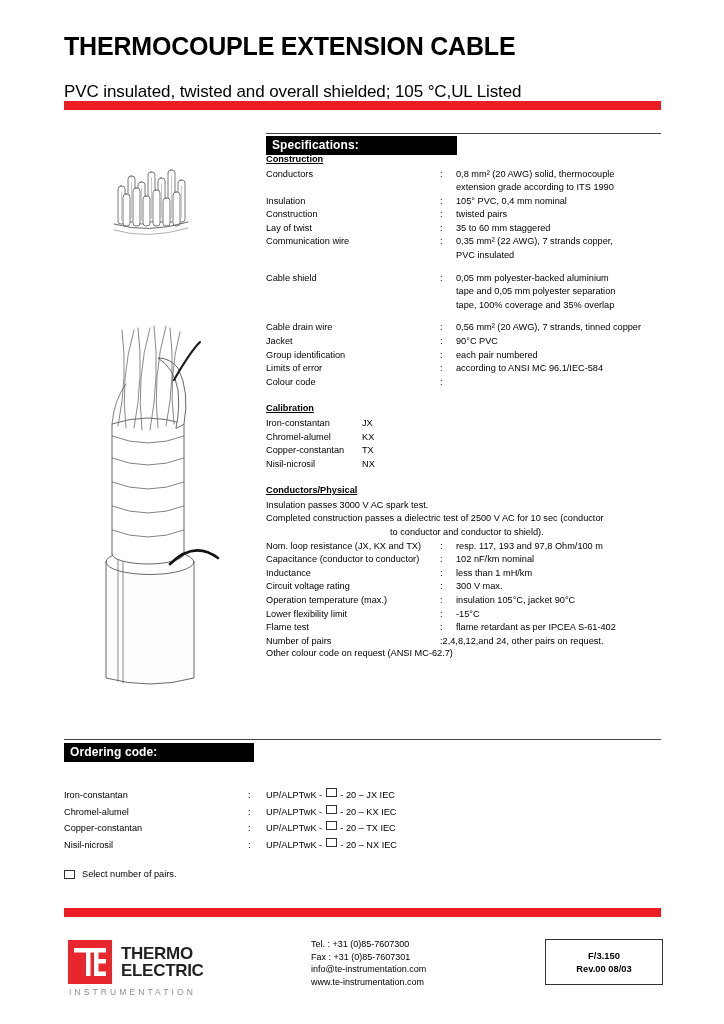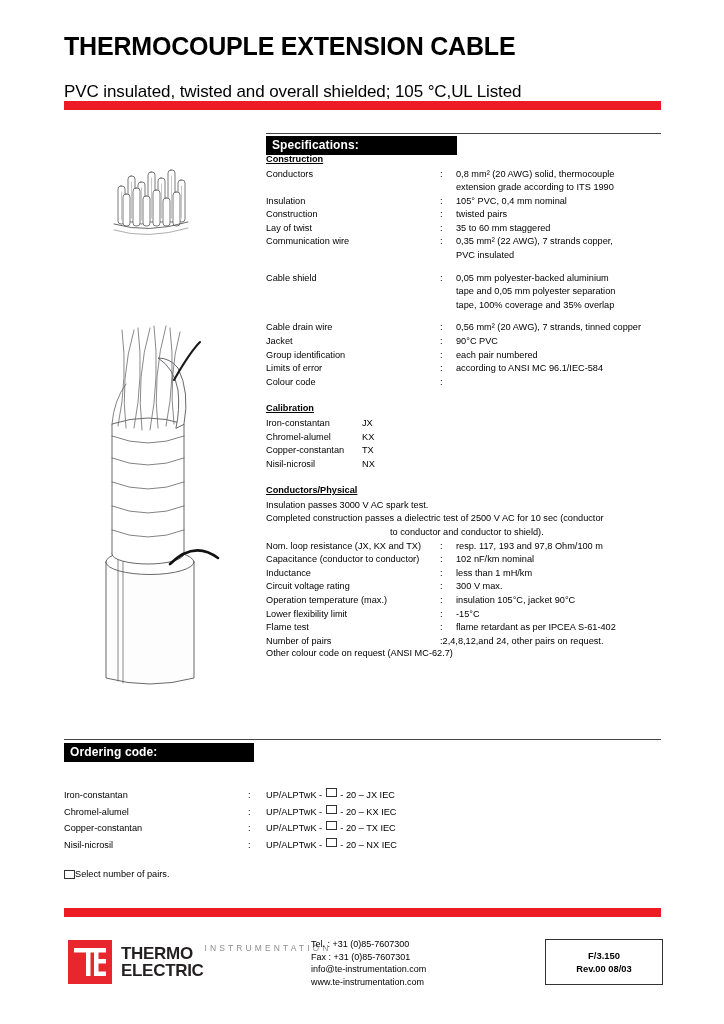--- a/index.html
+++ b/index.html
@@ -69,26 +69,26 @@
   .ord-row{display:flex;line-height:16.5px;}
   .ord-row .lbl{width:184px;flex:0 0 184px;}
   .ord-row .col{width:18px;flex:0 0 18px;}
   .box-glyph{
     display:inline-block;width:9px;height:7px;
     border:1px solid #333;vertical-align:1px;margin:0 1px;
     background:#fff;
   }
   .select-note{
     position:absolute;left:64px;top:869px;font-size:9.2px;
-    display:flex;align-items:center;
+    display:flex;align-items:center;gap:7px;
   }
   .select-note .box-glyph{margin:0;}
 
   
-  .logo{position:absolute;left:68px;top:940px;display:flex;flex-direction:row;}
+  .logo{position:absolute;left:68px;top:940px;display:flex;flex-direction:column;}
   .logo-top{display:flex;align-items:center;gap:9px;}
   .logo-mark{position:relative;width:44px;height:44px;background:#E8262D;flex:0 0 44px;}
   .logo-words{display:flex;flex-direction:column;line-height:17px;}
   .logo-words span{font-size:17px;font-weight:bold;letter-spacing:-0.3px;color:#231f20;}
   .logo-sub{
     font-size:8.5px;letter-spacing:3.1px;color:#8d8d8d;
     margin-top:3px;padding-left:1px;
   }
   .contact{
     position:absolute;left:311px;top:938px;

